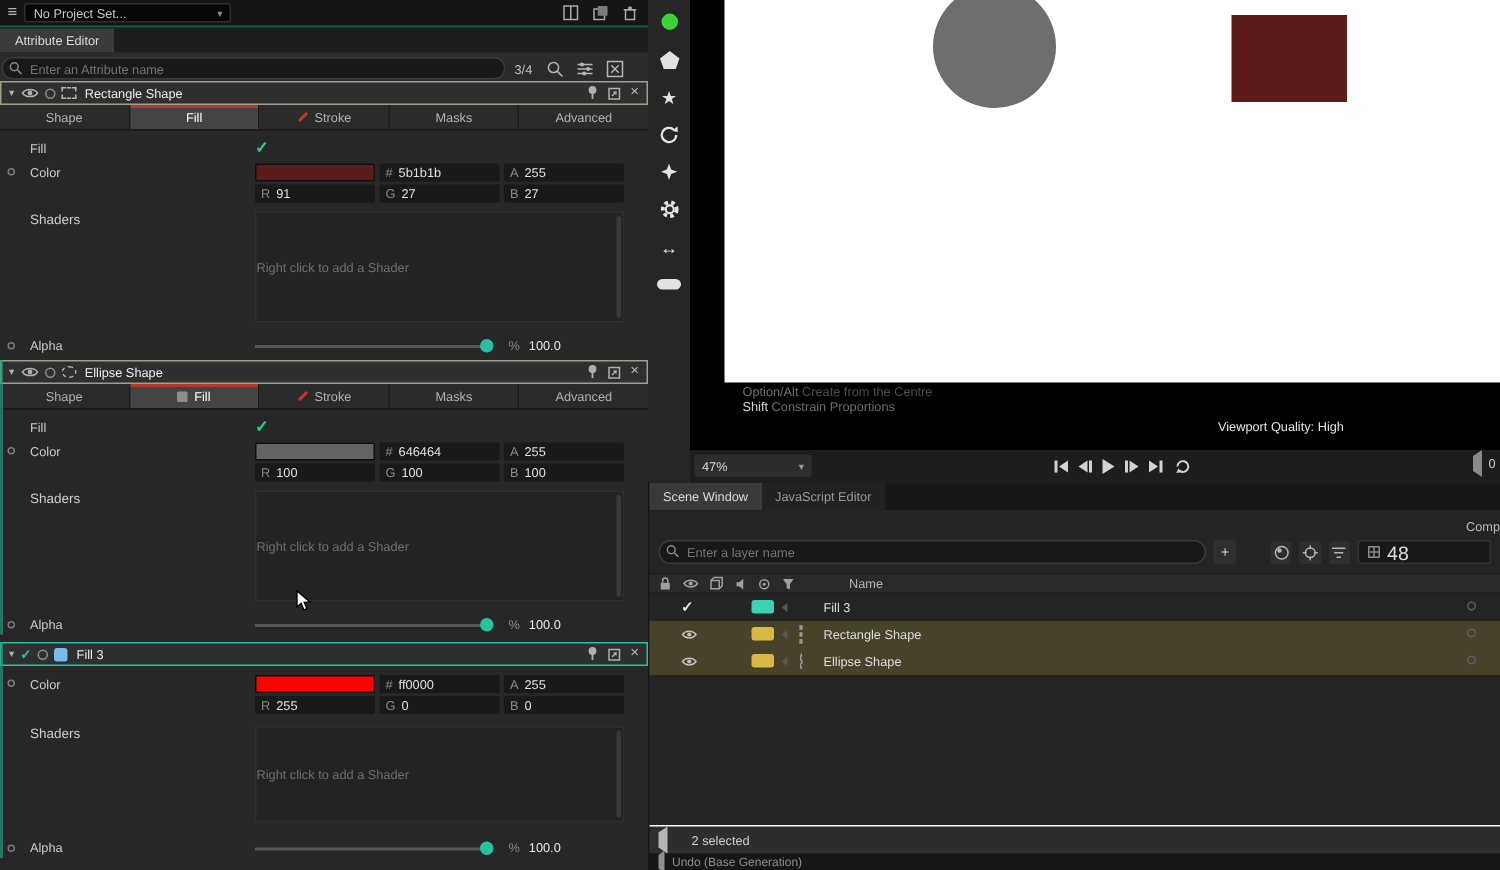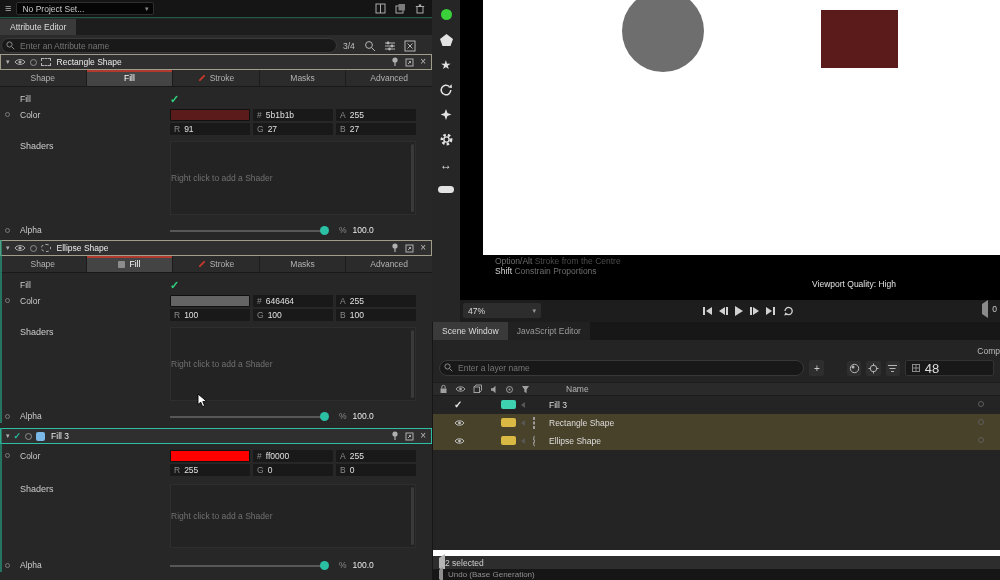--- a/index.html
+++ b/index.html
@@ -140,21 +140,21 @@
   .layer-row.sel{background:#474229;}
   .lr-vis{position:absolute;left:21px;top:5px;}
   .lr-check{position:absolute;left:21px;top:3px;color:#e6e6e6;font-size:10px;font-weight:bold;}
   .lr-swatch{position:absolute;left:68px;top:4px;width:15px;height:9px;border-radius:2px;}
   .lr-exp{position:absolute;left:88px;top:6px;width:0;height:0;border-top:3px solid transparent;
           border-bottom:3px solid transparent;border-right:4px solid #575757;}
   .lr-type{position:absolute;left:100px;top:4px;}
   .lr-label{position:absolute;left:116px;top:4px;}
   .lr-dot{position:absolute;right:16px;top:5px;width:6px;height:6px;border:1px solid #5d5d5d;border-radius:50%;}
   .scene-footer{position:absolute;left:0;top:228px;width:100%;height:19px;background:#2d2d2d;
-                border-top:6px solid #ffffff;display:flex;align-items:center;padding:0 6px;gap:0;
+                border-top:1px solid #ffffff;display:flex;align-items:center;padding:0 6px;gap:16px;
                 font-size:8.5px;color:#cfcfcf;}
   .footer-btn{height:14px;background:#111;border-radius:2px;display:flex;align-items:center;gap:4px;
               padding:0 7px;color:#c5c5c5;}
   .sq-btn{width:14px;height:13px;background:#1f1f1f;border-radius:2px;display:flex;align-items:center;
           justify-content:center;color:#9a9a9a;font-size:7px;}
   .footer-right{margin-left:auto;display:flex;gap:5px;align-items:center;}
   .status-strip{position:absolute;left:0;top:247px;width:100%;height:11px;background:#161616;
                 display:flex;align-items:center;gap:5px;padding:0 6px;font-size:8px;color:#8f8f8f;}
 
   #cursor{position:absolute;left:197px;top:393px;z-index:50;}
@@ -533,21 +533,21 @@
         <span class="capsule"></span>
       </span>
   </div>
 
   <div id="viewport">
     <div class="comp">
       <div class="vp-circle" style="background: rgb(110, 110, 110);"></div>
       <div class="vp-square" style="background: rgb(91, 27, 27);"></div>
     </div>
     <div class="hint" id="hint1">
-      <span class="k">Option/Alt</span> <span>Stroke from the Centre</span>
+      <span class="k">Option/Alt</span> <span>Create from the Centre</span>
     </div>
     <div class="hint" id="hint2">
       <span class="k">Shift</span> <span>Constrain Proportions</span>
     </div>
     <div class="vq">Viewport Quality: High</div>
 
     <div class="transport">
       <div class="zoom-dd">
         <span>47%</span>
         <span class="chev">▾</span>

